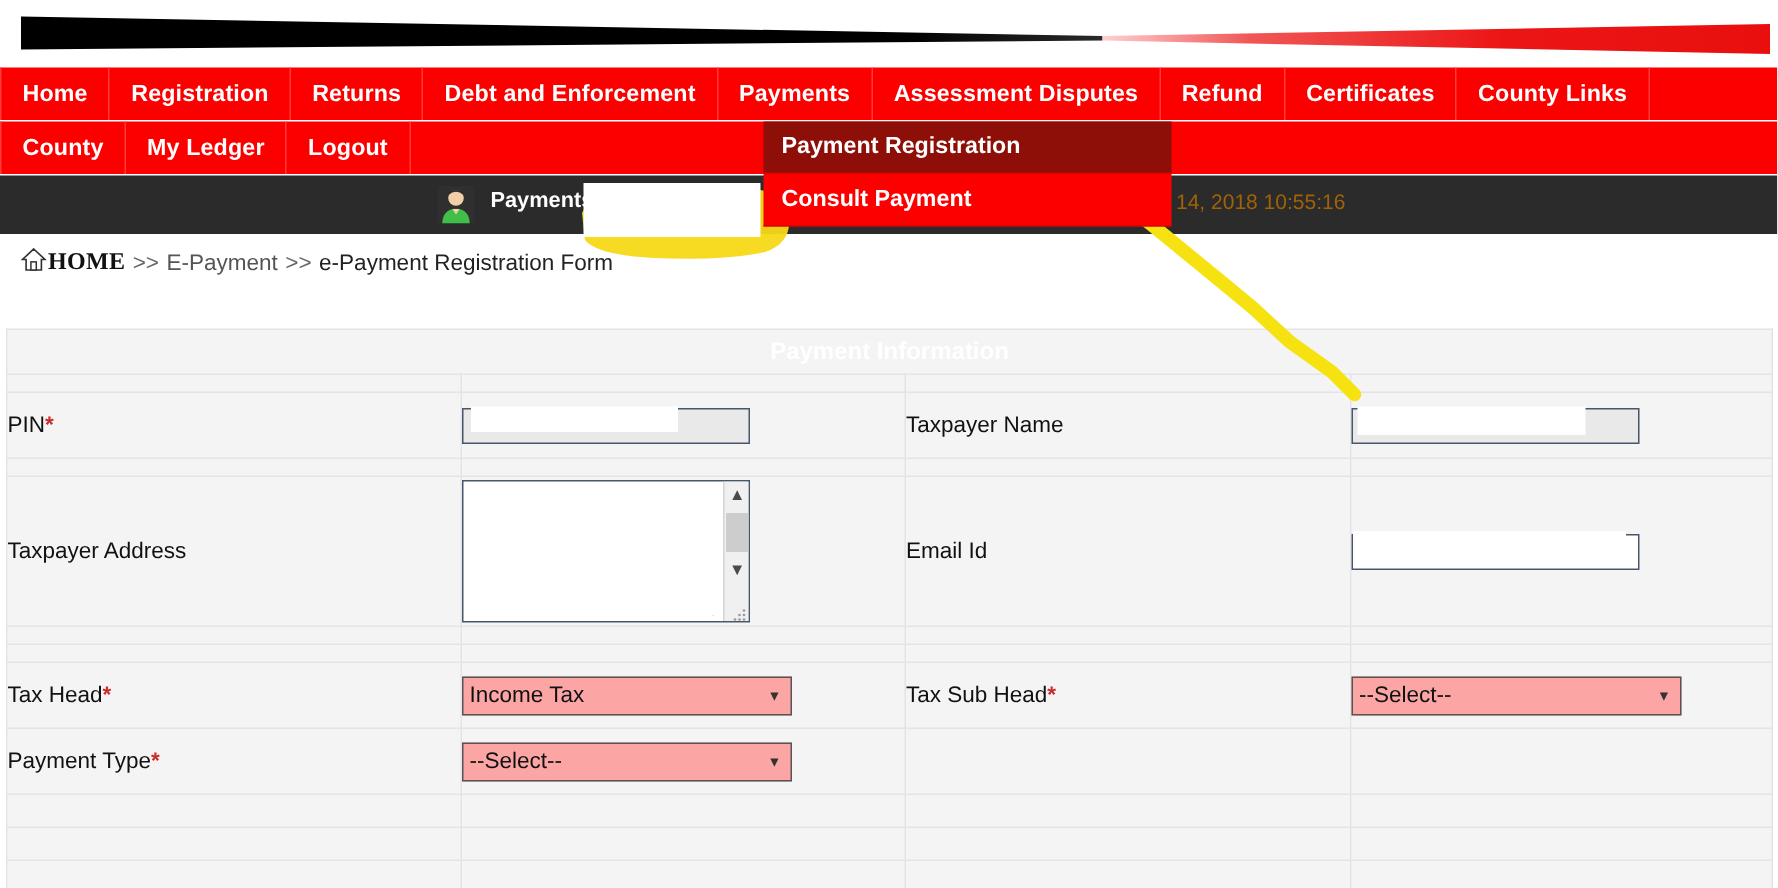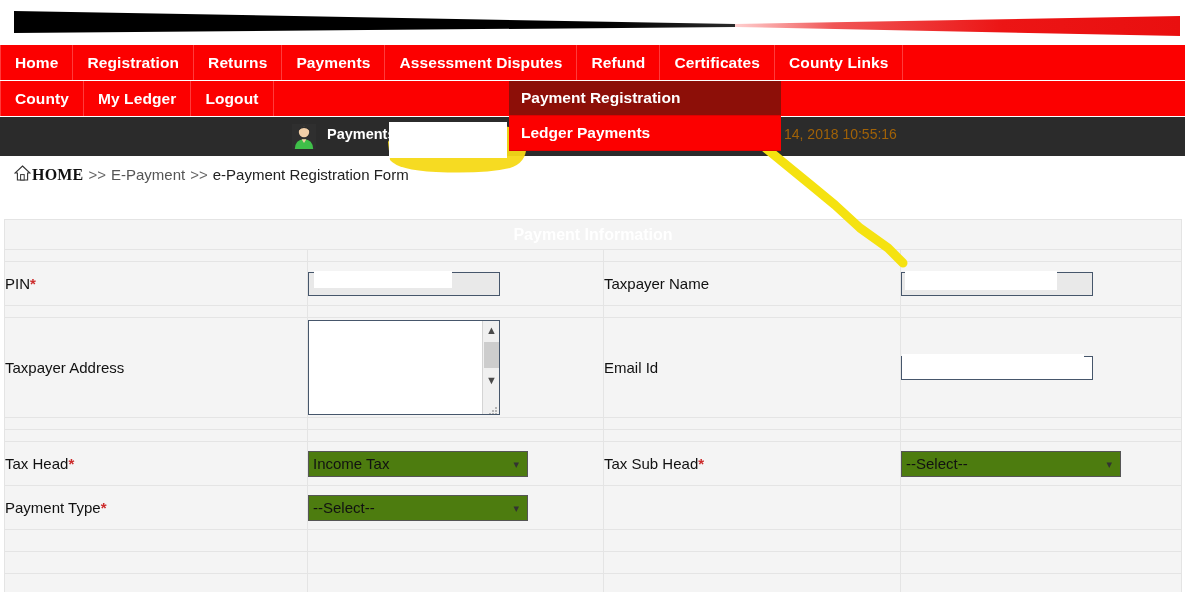--- a/index.html
+++ b/index.html
@@ -235,21 +235,21 @@
     position: absolute;
     right: 20px; bottom: 1px;
     font-size: 13px;
     color: #333;
   }
 
   select.sel {
     width: 220px;
     height: 26px;
     border: 1px solid #555;
-    background: #4d7c0f;
+    background: #fca5a5;
     font-size: 15px;
     font-family: "Liberation Sans", sans-serif;
     color: #111;
     padding-left: 4px;
     -webkit-appearance: none;
     -moz-appearance: none;
     appearance: none;
   }
   .sel-wrap { position: relative; display: inline-block; }
   .sel-caret {
@@ -308,20 +308,23 @@
     <div class="nav-item">
         <span>Home</span>
       </div>
     <div class="nav-item">
         <span>Registration</span>
       </div>
     <div class="nav-item">
         <span>Returns</span>
       </div>
     <div class="nav-item">
+        <span>Debt and Enforcement</span>
+      </div>
+    <div class="nav-item">
         <span>Payments</span>
       </div>
     <div class="nav-item">
         <span>Assessment Disputes</span>
       </div>
     <div class="nav-item">
         <span>Refund</span>
       </div>
     <div class="nav-item">
         <span>Certificates</span>
@@ -341,21 +344,21 @@
     <div class="nav-item">
         <span>Logout</span>
       </div>
   </div>
 
   <div class="dropdown">
     <div class="dd-item active">
         <span>Payment Registration</span>
       </div>
     <div class="dd-item">
-        <span>Ledger Payments</span>
+        <span>Consult Payment</span>
       </div>
   </div>
 
   <div class="welcome-bar"></div>
   <div class="avatar">
     <svg width="24" height="25" viewBox="0 0 24 25">
       <rect x="0" y="0" width="24" height="25" fill="#2f2f2f"></rect>
       <circle cx="12" cy="8" r="5.2" fill="#f2cfa8"></circle>
       <path d="M6.8 6.2 Q12 1.6 17.2 6.2 Q17.4 3 12 2.6 Q6.6 3 6.8 6.2 Z" fill="#2b2b2b"></path>
       <path d="M2.8 25 Q3.2 15.5 12 15.2 Q20.8 15.5 21.2 25 Z" fill="#3fbf49"></path>

